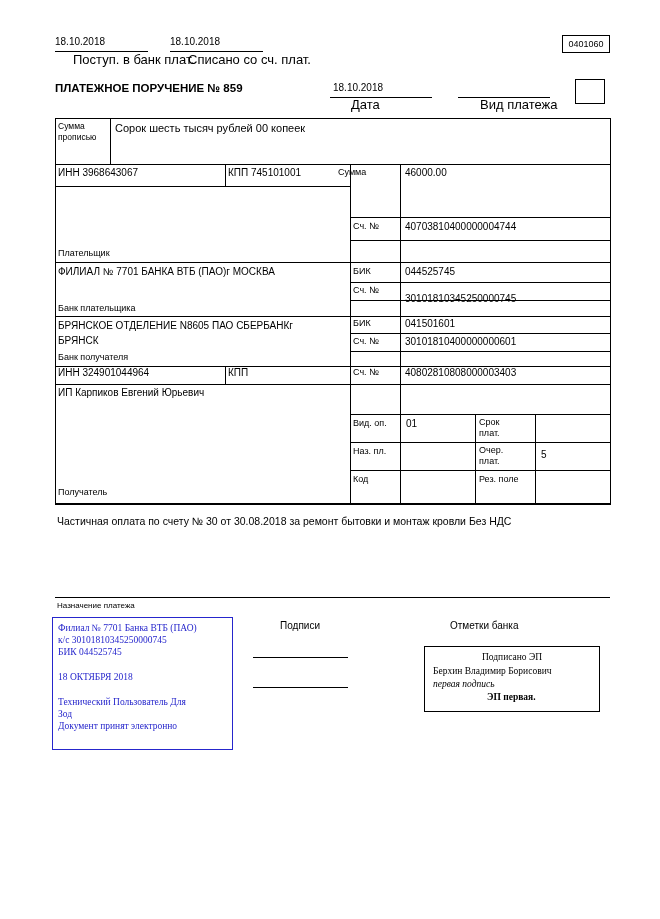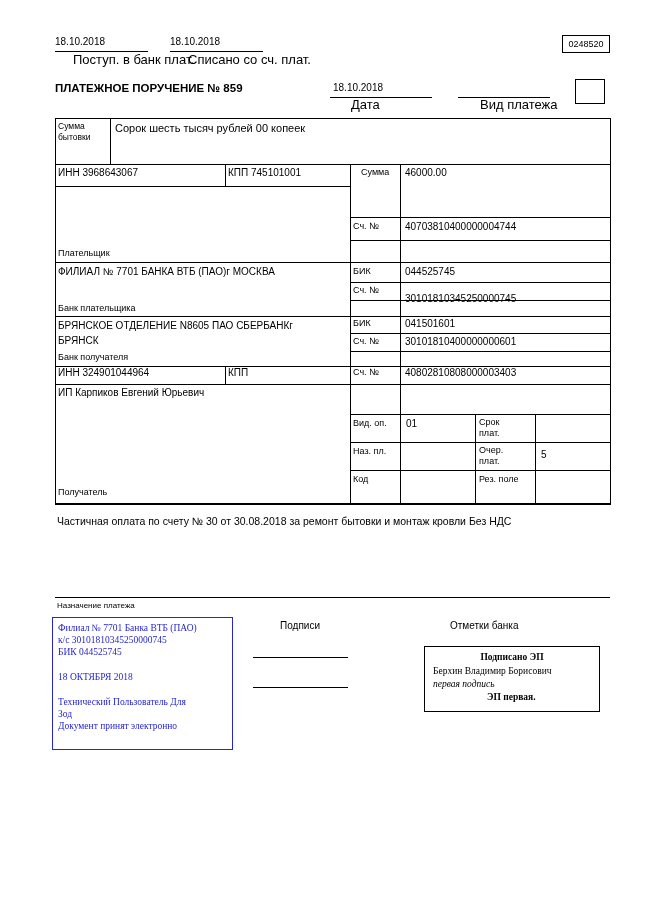--- a/index.html
+++ b/index.html
@@ -24,39 +24,39 @@
     border:1px solid #2626cc;color:#2626cc;box-sizing:border-box;
     font-family:"Liberation Serif", serif;font-size:9.5px;line-height:12px;
     padding:4px 5px;
   }
   .blue-note .gap{margin-top:13px;}
   .stamp{
     position:absolute;left:424px;top:646px;width:176px;height:66px;
     border:1px solid #000;box-sizing:border-box;
     font-family:"Liberation Serif", serif;font-size:9.5px;line-height:13px;
   }
-  .stamp .title{font-weight:bold;text-align:center;margin-top:4px;}
+  .stamp .title{font-weight:normal;text-align:center;margin-top:4px;}
   .stamp .name{margin-left:8px;margin-top:1px;}
   .stamp .role{font-style:italic;margin-left:8px;display:inline-block;}
   .stamp .note{font-weight:bold;margin-left:62px;}
 </style>
 </head>
 <body>
 
 <div class="page">
 
   <span class="t" style="left:55px;top:36px;">18.10.2018</span>
   <div class="hl" style="left:55px;top:51px;width:93px;"></div>
   <span class="t sm" style="left:55px;top:55px;">Поступ. в банк плат.</span>
 
   <span class="t" style="left:170px;top:36px;">18.10.2018</span>
   <div class="hl" style="left:170px;top:51px;width:93px;"></div>
   <span class="t sm" style="left:170px;top:55px;">Списано со сч. плат.</span>
 
-  <div class="box" style="left:562px;top:35px;width:48px;height:18px;text-align:center;font-size:9px;line-height:16px;">0248520</div>
+  <div class="box" style="left:562px;top:35px;width:48px;height:18px;text-align:center;font-size:9px;line-height:16px;">0401060</div>
 
   <span class="t b" style="left:55px;top:82px;font-size:11.5px;">ПЛАТЕЖНОЕ ПОРУЧЕНИЕ № 859</span>
   <span class="t" style="left:333px;top:82px;">18.10.2018</span>
   <div class="hl" style="left:330px;top:97px;width:102px;"></div>
   <span class="t sm" style="left:333px;top:100px;">Дата</span>
   <div class="hl" style="left:458px;top:97px;width:92px;"></div>
   <span class="t sm" style="left:462px;top:100px;">Вид платежа</span>
   <div class="box" style="left:575px;top:79px;width:30px;height:25px;"></div>
 
   <div class="hl" style="left:55px;top:118px;width:555px;"></div>
@@ -81,26 +81,26 @@
   <div class="vl" style="left:55px;top:118px;height:387px;"></div>
   <div class="vl" style="left:610px;top:118px;height:387px;"></div>
   <div class="vl" style="left:110px;top:118px;height:46px;"></div>
   <div class="vl" style="left:225px;top:164px;height:22px;"></div>
   <div class="vl" style="left:225px;top:366px;height:18px;"></div>
   <div class="vl" style="left:350px;top:164px;height:341px;"></div>
   <div class="vl" style="left:400px;top:164px;height:341px;"></div>
   <div class="vl" style="left:475px;top:414px;height:91px;"></div>
   <div class="vl" style="left:535px;top:414px;height:91px;"></div>
 
-  <span class="t wrap" style="left:58px;top:121px;width:48px;font-size:8.5px;line-height:11px;">Сумма бытовки</span>
+  <span class="t wrap" style="left:58px;top:121px;width:48px;font-size:8.5px;line-height:11px;">Сумма прописью</span>
   <span class="t" style="left:115px;top:122px;font-size:11px;">Сорок шесть тысяч рублей 00 копеек</span>
 
   <span class="t" style="left:58px;top:167px;">ИНН 3968643067</span>
   <span class="t" style="left:228px;top:167px;">КПП 745101001</span>
-  <span class="t lbl" style="left:361px;top:167px;">Сумма</span>
+  <span class="t lbl" style="left:338px;top:167px;">Сумма</span>
   <span class="t" style="left:405px;top:167px;">46000.00</span>
 
   <span class="t lbl" style="left:353px;top:221px;">Сч. №</span>
   <span class="t" style="left:405px;top:221px;">40703810400000004744</span>
   <span class="t lbl" style="left:58px;top:248px;">Плательщик</span>
 
   <span class="t" style="left:58px;top:266px;">ФИЛИАЛ № 7701 БАНКА ВТБ (ПАО)г МОСКВА</span>
   <span class="t lbl" style="left:353px;top:266px;">БИК</span>
   <span class="t" style="left:405px;top:266px;">044525745</span>
   <span class="t lbl" style="left:353px;top:285px;">Сч. №</span>

